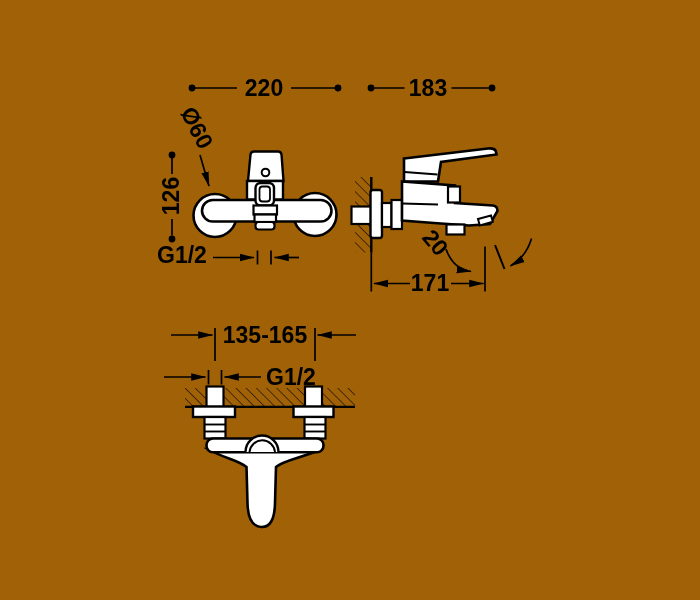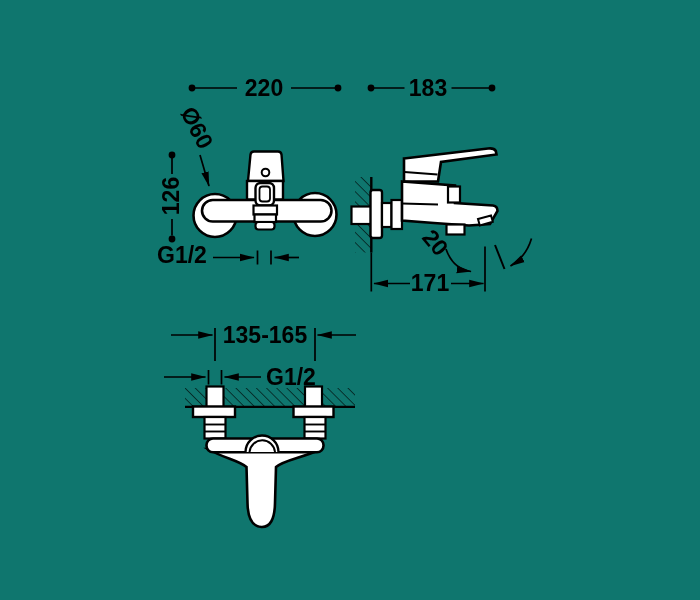--- a/index.html
+++ b/index.html
@@ -4,21 +4,21 @@
 <style>
   html, body {
     margin: 0;
     padding: 0;
     background: #ffffff;
   }
   .canvas {
     position: relative;
     width: 700px;
     height: 600px;
-    background: #0f766e;
+    background: #a16207;
     overflow: hidden;
   }
   svg {
     display: block;
   }
   text {
     font-family: "Liberation Sans", "DejaVu Sans", sans-serif;
     font-weight: bold;
     font-size: 23px;
     fill: #000000;

